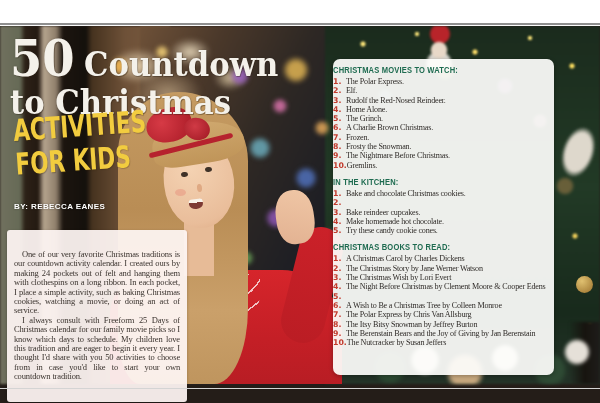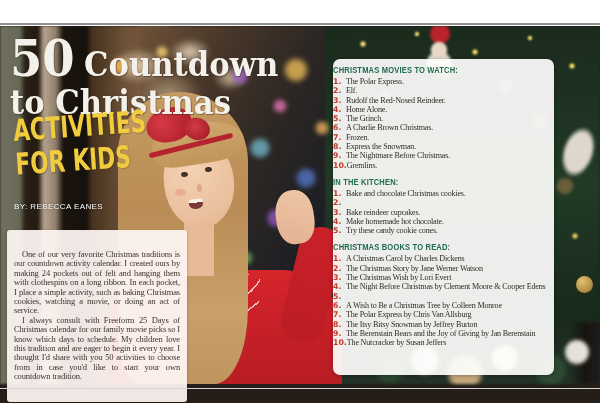--- a/index.html
+++ b/index.html
@@ -136,21 +136,21 @@
     transform:scaleX(.93);transform-origin:left top;white-space:nowrap;}
   .t-line1{position:static;display:flex;align-items:baseline;height:58px;}
   .t-num{position:static;font-size:50px;line-height:58px;}
   .t-word{position:static;font-size:33px;margin-left:10px;}
   .t-line2{position:static;font-size:33px;line-height:34px;margin-top:-2px;}
   .subtitle{left:12px;top:88px;transform:rotate(-4deg);transform-origin:left top;
     color:var(--accent-yellow,#f2cc3f);font-family:"DejaVu Sans",sans-serif;
     font-weight:700;font-size:30px;line-height:34px;white-space:nowrap;
     text-shadow:1px 1px 1px rgba(60,40,10,.3);}
   .subtitle>div{position:static;transform:scaleX(.72);transform-origin:left top;}
-  .byline{left:14px;top:176px;color:#fff;font-size:8px;font-weight:400;
+  .byline{left:14px;top:176px;color:#fff;font-size:8px;font-weight:700;
     letter-spacing:.4px;text-shadow:0 0 2px rgba(0,0,0,.5);white-space:nowrap;}
 
   
   .intro{left:7px;top:204px;width:166px;padding:20px 7px;border-radius:3px;
     background:rgba(253,244,242,.94);box-shadow:0 1px 3px rgba(0,0,0,.25);
     font-family:"Liberation Serif",serif;font-size:8.5px;line-height:9.4px;
     letter-spacing:-.15px;color:#3a332e;text-align:justify;}
   .intro p{position:static;margin:0;text-indent:8px;}
 
   
@@ -254,21 +254,21 @@
             <div class="li">
               <span class="num">6.</span>
               <span class="txt">A Charlie Brown Christmas.</span>
             </div>
             <div class="li">
               <span class="num">7.</span>
               <span class="txt">Frozen.</span>
             </div>
             <div class="li">
               <span class="num">8.</span>
-              <span class="txt">Express the Snowman.</span>
+              <span class="txt">Frosty the Snowman.</span>
             </div>
             <div class="li">
               <span class="num">9.</span>
               <span class="txt">The Nightmare Before Christmas.</span>
             </div>
             <div class="li">
               <span class="num">10.</span>
               <span class="txt">Gremlins.</span>
             </div>
           </div>

